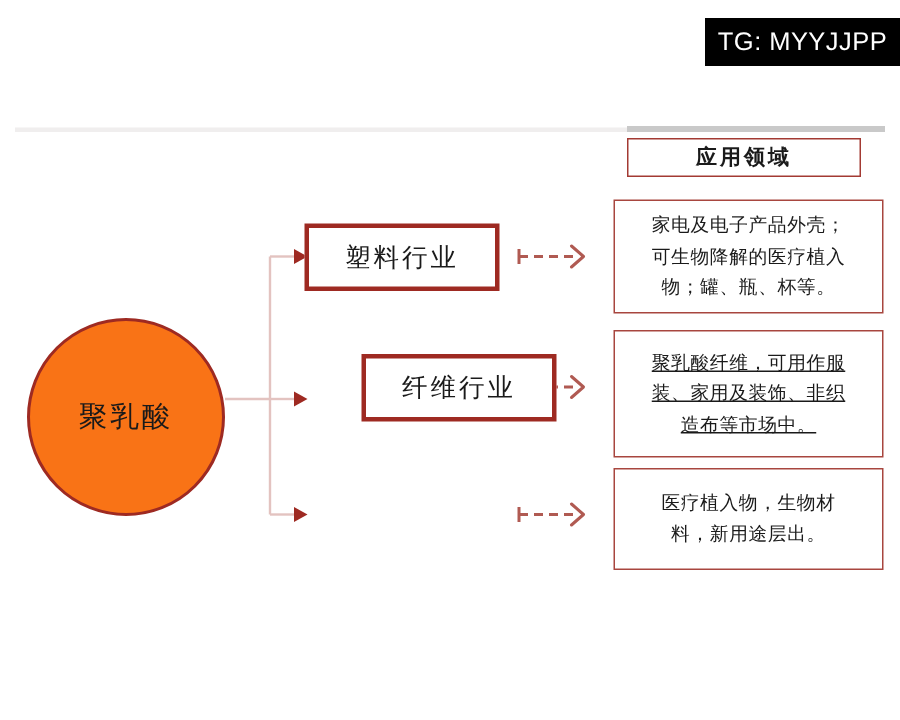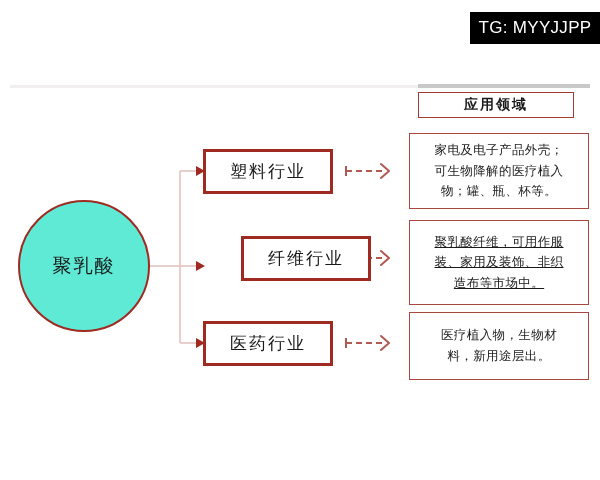--- a/index.html
+++ b/index.html
@@ -54,23 +54,23 @@
   #head-box{left:418px;top:92px;width:156px;height:26px;}
   #cat-1{left:203px;top:149px;width:130px;height:45px;}
   #cat-2{left:203px;top:236px;width:130px;height:45px;margin-left:38px;}
   #cat-3{left:203px;top:321px;width:130px;height:45px;}
   #desc-1{left:409px;top:133px;width:180px;height:76px;}
   #desc-2{left:409px;top:220px;width:180px;height:85px;text-decoration:underline;}
   #desc-3{left:409px;top:312px;width:180px;height:68px;}
 
   
   #circle-node{
-    position:absolute;left:18px;top:200px;width:132px;height:132px;
+    position:absolute;left:18px;top:212px;width:132px;height:132px;
     border:2px solid #9e2a22;border-radius:50%;
-    box-sizing:border-box;background:#5eead4;
+    box-sizing:border-box;background:#f97316;
     display:flex;align-items:center;justify-content:center;
     font-size:19px;letter-spacing:2px;color:#1a1a1a;
   }
 
   svg{position:absolute;inset:0;width:600px;height:480px;overflow:visible;}
 </style>
 </head>
 <body>
 
 <div id="canvas">
@@ -114,23 +114,20 @@
   <div class="rbox head" id="head-box">
     <span>应用领域</span>
   </div>
 
   <div class="rbox cat" id="cat-1">
     <span>塑料行业</span>
   </div>
   <div class="rbox cat" id="cat-2">
     <span>纤维行业</span>
   </div>
-  <div class="rbox cat" id="cat-3">
-    <span>医药行业</span>
-  </div>
 
   <div class="rbox desc" id="desc-1">
     <span>家电及电子产品外壳；可生物降解的医疗植入物；罐、瓶、杯等。</span>
   </div>
   <div class="rbox desc" id="desc-2">
     <span>聚乳酸纤维，可用作服装、家用及装饰、非织造布等市场中。</span>
   </div>
   <div class="rbox desc" id="desc-3">
     <span>医疗植入物，生物材料，新用途层出。</span>
   </div>

